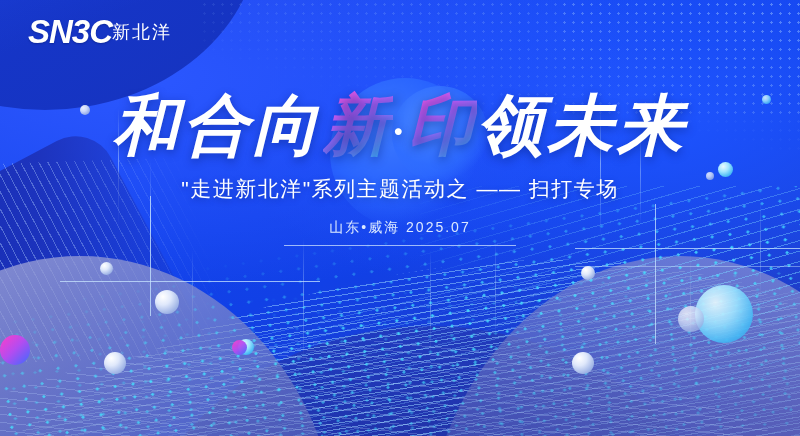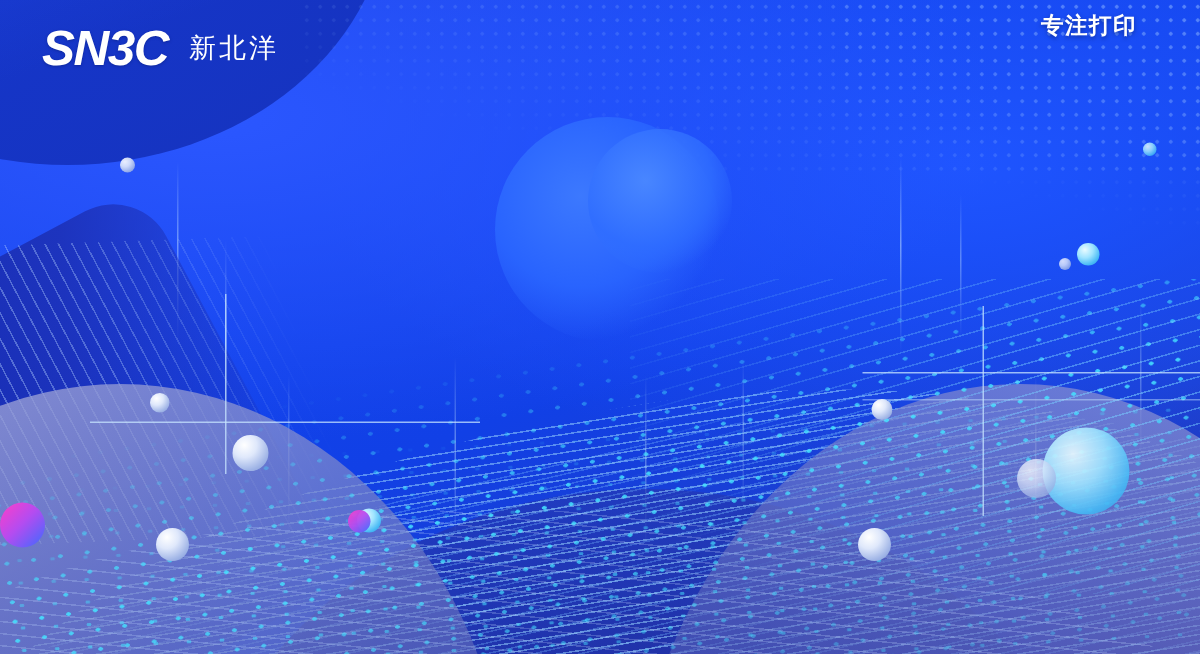--- a/index.html
+++ b/index.html
@@ -107,21 +107,21 @@
     mask-image:radial-gradient(120% 110% at 80% 40%, rgba(0,0,0,1) 0%, rgba(0,0,0,0) 75%);
   }
   .cross{position:absolute;background:rgba(200,230,255,.75);}
 
   .ball{position:absolute;border-radius:50%;}
   .ball.white{background:radial-gradient(circle at 33% 28%, #ffffff 0%, #dfe8fb 35%, #9fb4e6 72%, #7d93d2 100%);}
   .ball.cyan{background:radial-gradient(circle at 35% 30%, #e9fbff 0%, #9fe4ff 38%, #46b9f5 72%, #2f8fdc 100%);}
   .ball.pink{background:linear-gradient(135deg,#ff3ec8 0%, #b44cf0 48%, #3b6bff 100%);}
 
   
-  .logo-wrap{position:absolute;left:28px;top:15px;display:flex;align-items:center;gap:14px;text-align:right;}
+  .logo-wrap{position:absolute;left:28px;top:15px;display:flex;align-items:center;gap:0;text-align:right;}
   .logo-snbc{
     font-size:33px;font-weight:bold;font-style:italic;color:#ffffff;
     letter-spacing:-1px;line-height:1;
     font-family:"Liberation Sans","DejaVu Sans",sans-serif;
     text-shadow:0 1px 2px rgba(0,20,80,.35);
   }
   .logo-cn{font-size:18px;font-weight:normal;color:#ffffff;letter-spacing:2px;}
 
   .badge30{position:absolute;right:22px;top:10px;width:104px;text-align:center;color:#fff;}
   .badge-top{font-size:15px;font-weight:bold;letter-spacing:1px;line-height:1.1;
@@ -226,17 +226,28 @@
     <div class="ball white" style="left:706px;top:172px;width:8px;height:8px;opacity:.8;"></div>
     <div class="ball pink" style="left:0px;top:335px;width:30px;height:30px;"></div>
   </div>
 
   <div class="logo-wrap">
     <span class="logo-snbc">SN3C</span>
     <span class="logo-cn">新北洋</span>
   </div>
 
   <div class="badge30">
-    <div class="badge-top">专注打印</div>
-  </div>
-
+  </div>
+
+  <div class="center">
+    <div class="maintitle">
+      <span>和合</span><span>向</span><span class="grad">新</span><span class="dot">·</span><span class="grad">印</span><span>领未来</span>
+    </div>
+
+    <div class="subtitle">"走进新北洋"系列主题活动之 —— 扫打专场</div>
+
+    <div class="meta">
+      <span>山东•威海  2025.07</span>
+      <span class="metaline"></span>
+    </div>
+  </div>
 
 </div>
 
 </body></html>

